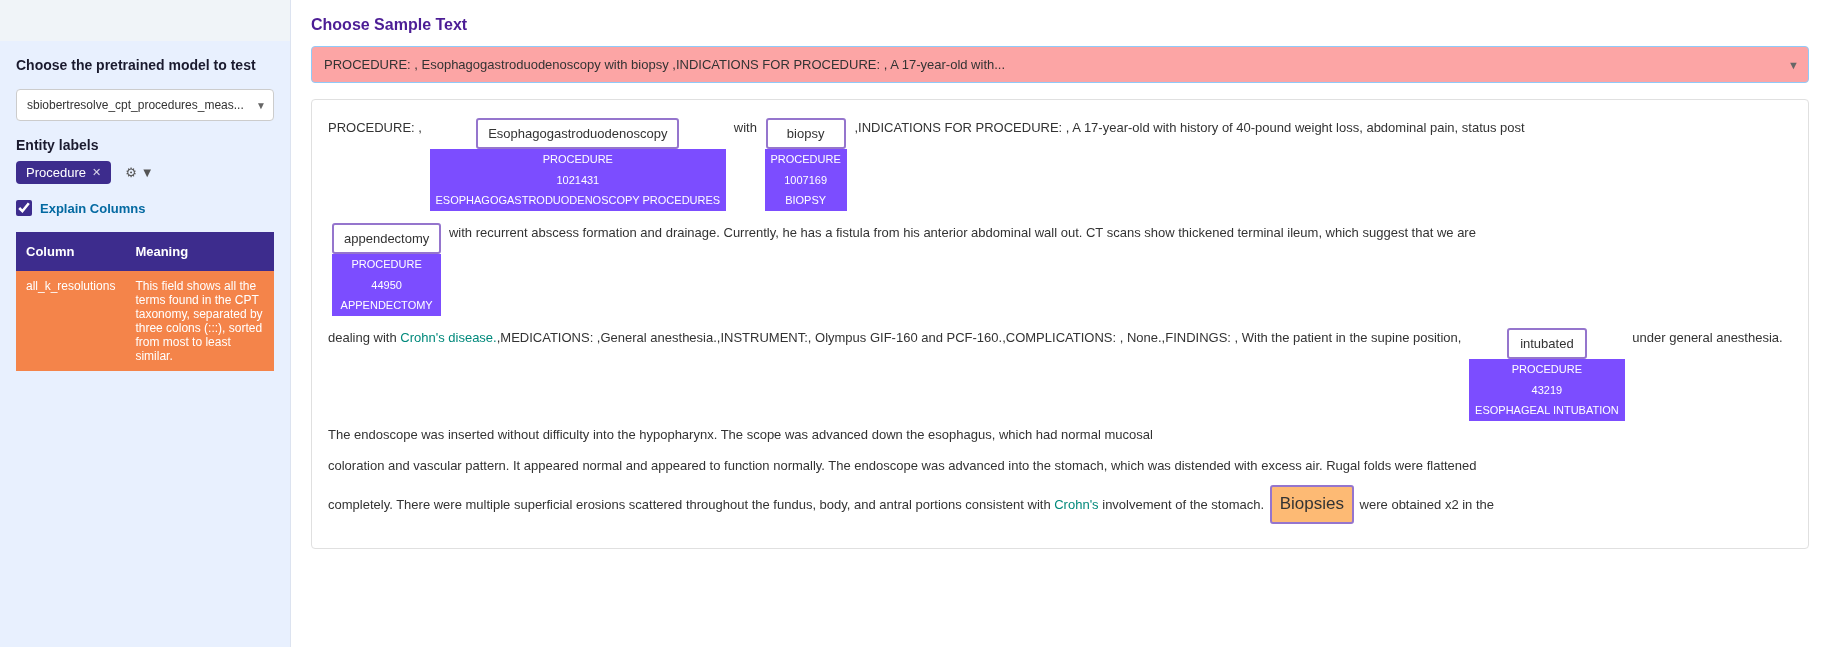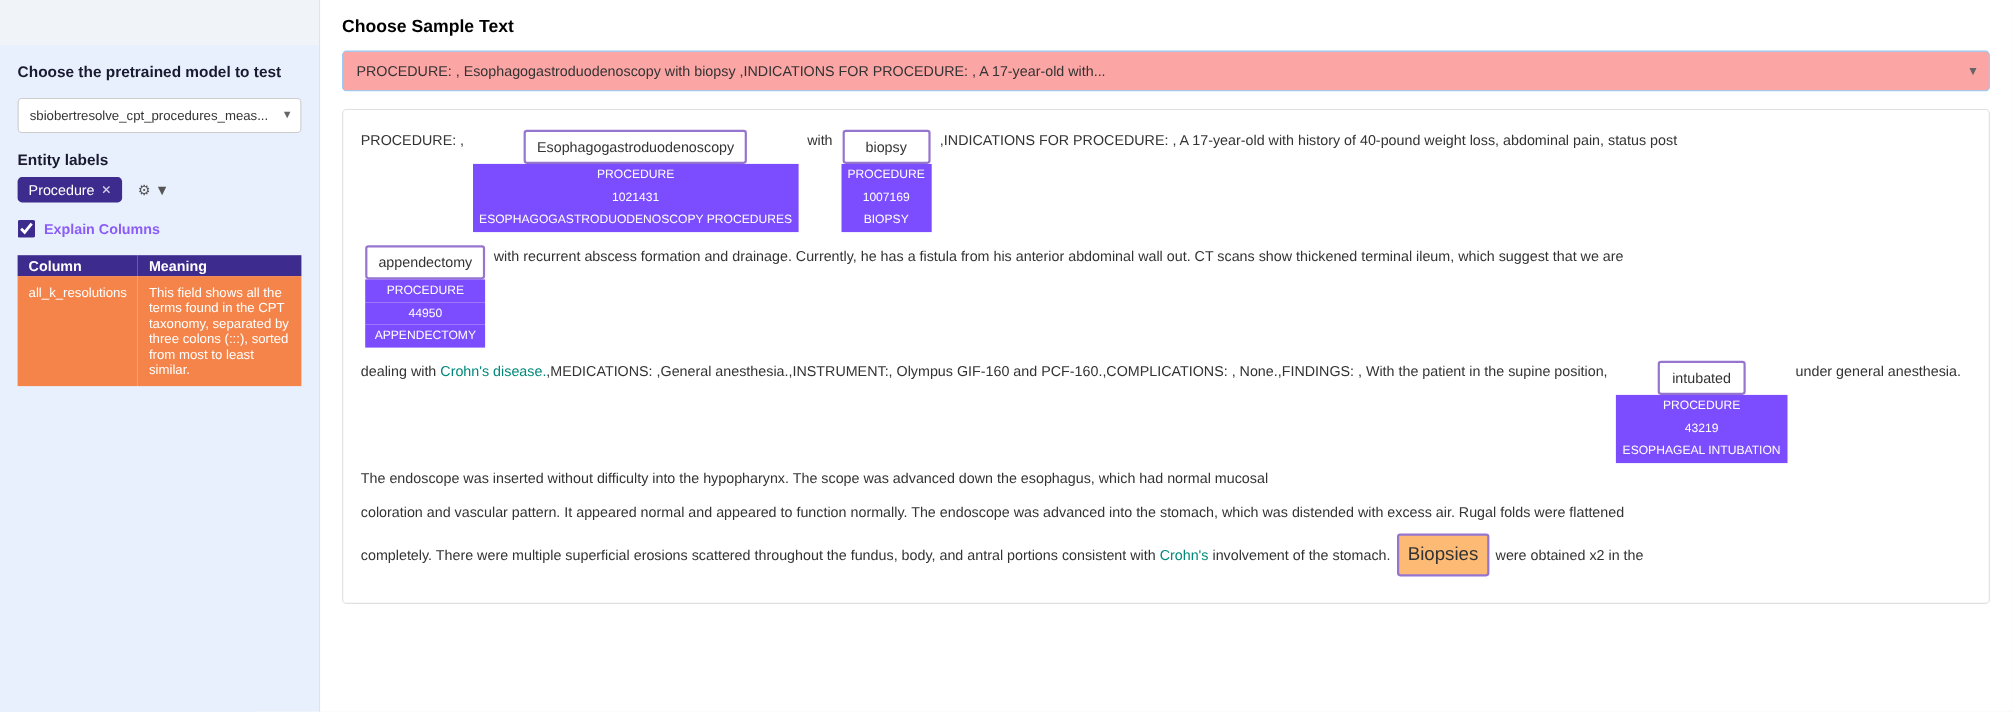--- a/index.html
+++ b/index.html
@@ -89,32 +89,32 @@
 
     .explain-columns input[type="checkbox"] {
       accent-color: #3d2c8d;
       width: 16px;
       height: 16px;
     }
 
     .explain-columns label {
       font-size: 13px;
       font-weight: 600;
-      color: #8b5cf6;
+      color: #0369a1;
     }
 
     .columns-table {
       width: 100%;
       border-collapse: collapse;
     }
 
     .columns-table th {
       background: #3d2c8d;
       color: white;
-      padding: 2px 10px;
+      padding: 12px 10px;
       text-align: left;
       font-size: 13px;
     }
 
     .columns-table td {
       padding: 8px 10px;
       font-size: 12px;
       color: #333;
       vertical-align: top;
     }
@@ -134,21 +134,21 @@
       flex: 1;
       background: white;
       padding: 16px 20px;
       overflow-y: auto;
       border-left: 1px solid #dce3f0;
     }
 
     .right-panel h2 {
       font-size: 16px;
       font-weight: bold;
-      color: #000000;
+      color: #4c1d95;
       margin-bottom: 12px;
     }
 
     .sample-text-select-wrapper {
       position: relative;
       margin-bottom: 16px;
     }
 
     .sample-text-select {
       width: 100%;

